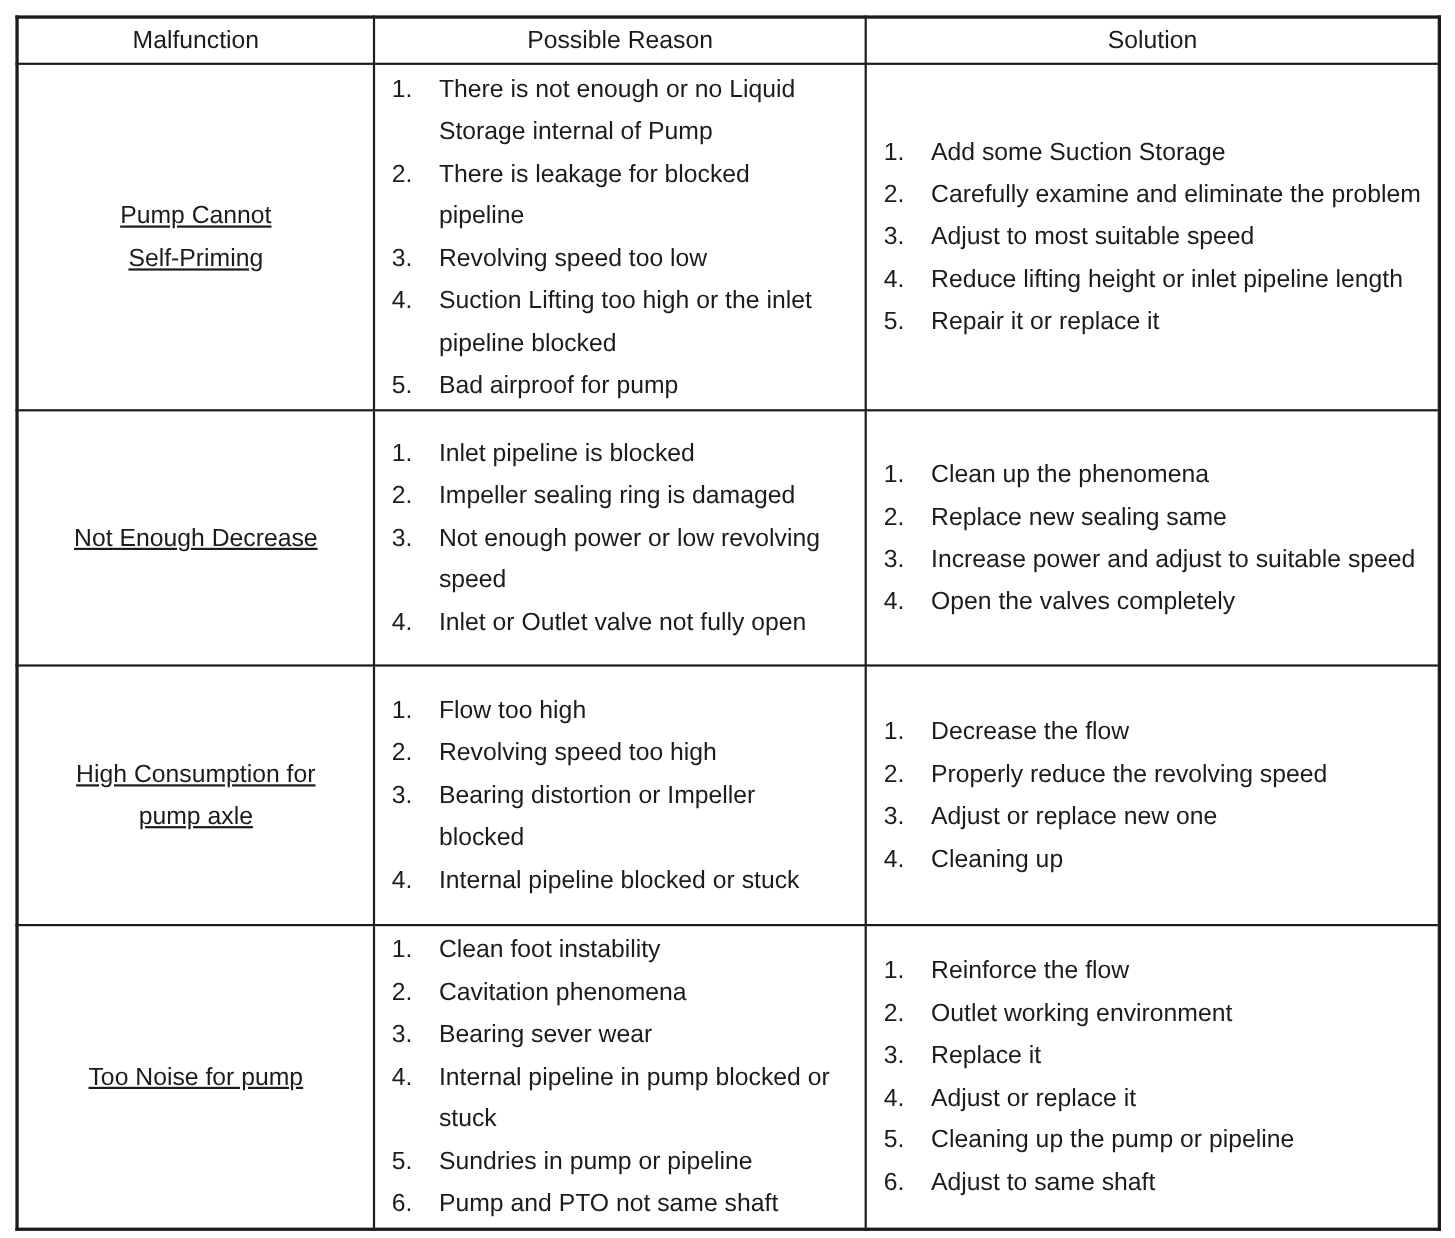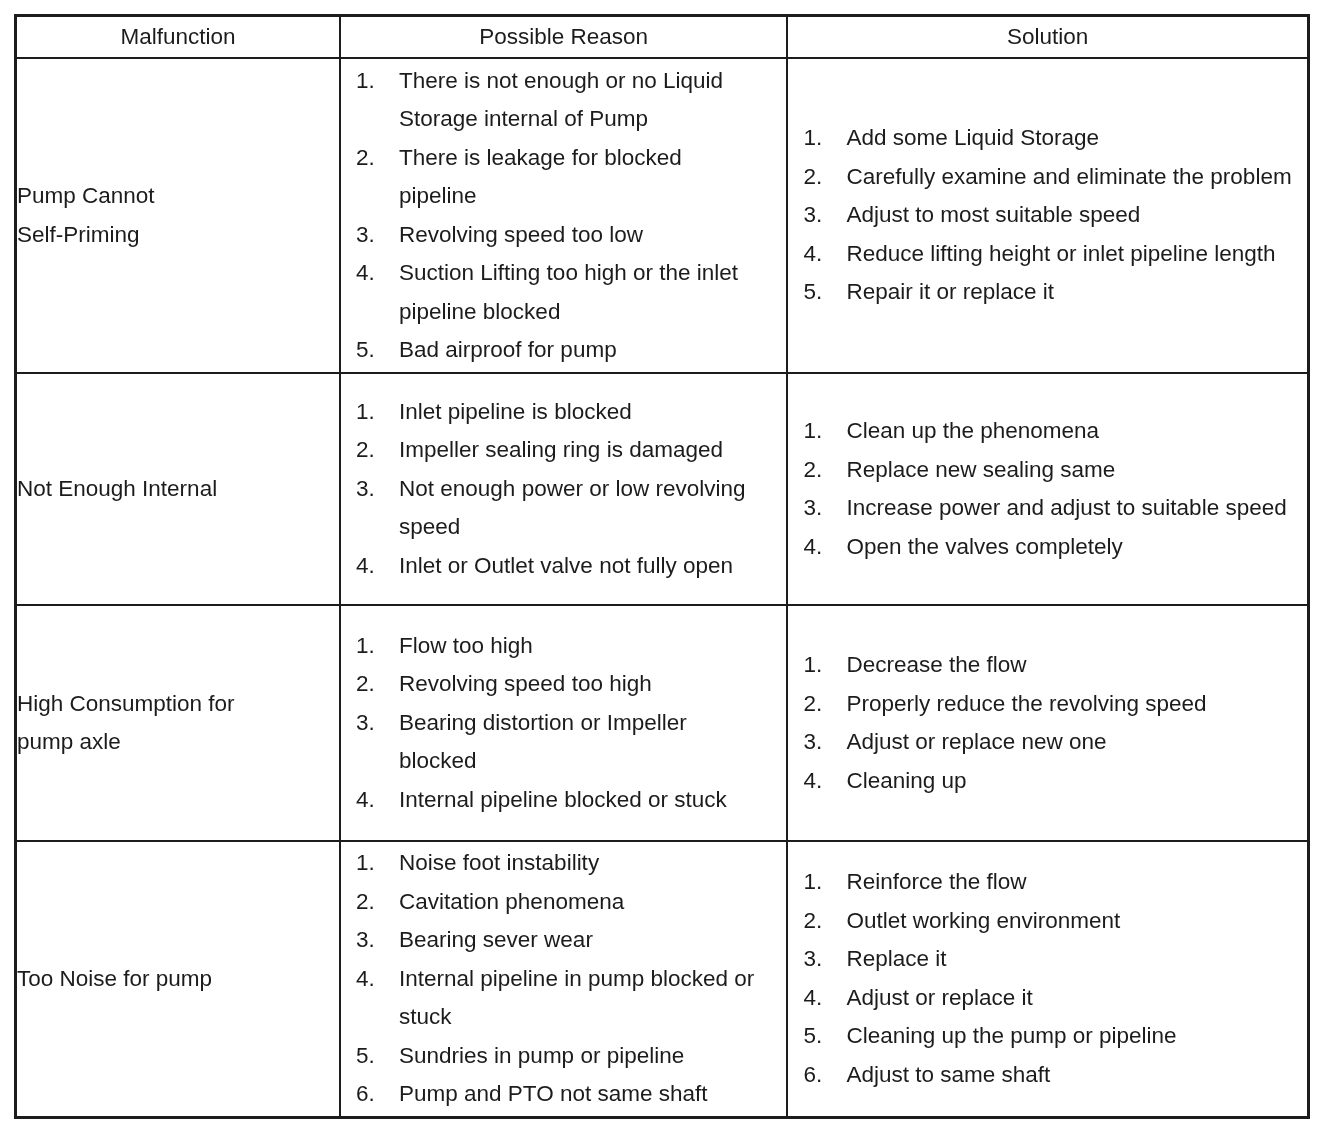--- a/index.html
+++ b/index.html
@@ -45,23 +45,24 @@
   .trouble td {
     vertical-align: middle;
     font-size: 22.5px;
     line-height: 38.5px;
   }
   tbody tr.r0 { height: 315px; }
   tbody tr.r1 { height: 232px; }
   tbody tr.r2 { height: 236px; }
   tbody tr.r3 { height: 269px; }
   .malf {
-    text-align: left;
+    text-align: center;
     white-space: pre-line;
     line-height: 38.5px;
+    text-decoration: underline;
   }
   .list {
     padding: 2px 10px 2px 15px;
   }
   .reason-cell .list { padding-right: 26px; }
   .solution-cell .list { padding-right: 10px; }
   .item {
     display: flex;
     align-items: flex-start;
   }
@@ -116,21 +117,21 @@
               <div class="item">
                 <span class="num">5.</span>
                 <span class="txt">Bad airproof for pump</span>
               </div>
             </div>
           </td>
           <td class="solution-cell">
             <div class="list">
               <div class="item">
                 <span class="num">1.</span>
-                <span class="txt">Add some Liquid Storage</span>
+                <span class="txt">Add some Suction Storage</span>
               </div>
               <div class="item">
                 <span class="num">2.</span>
                 <span class="txt">Carefully examine and eliminate the problem</span>
               </div>
               <div class="item">
                 <span class="num">3.</span>
                 <span class="txt">Adjust to most suitable speed</span>
               </div>
               <div class="item">
@@ -139,21 +140,21 @@
               </div>
               <div class="item">
                 <span class="num">5.</span>
                 <span class="txt">Repair it or replace it</span>
               </div>
             </div>
           </td>
         </tr>
         <tr class="r1">
           <td class="malf-cell">
-            <div class="malf">Not Enough Internal</div>
+            <div class="malf">Not Enough Decrease</div>
           </td>
           <td class="reason-cell">
             <div class="list">
               <div class="item">
                 <span class="num">1.</span>
                 <span class="txt">Inlet pipeline is blocked</span>
               </div>
               <div class="item">
                 <span class="num">2.</span>
                 <span class="txt">Impeller sealing ring is damaged</span>
@@ -236,21 +237,21 @@
           </td>
         </tr>
         <tr class="r3">
           <td class="malf-cell">
             <div class="malf">Too Noise for pump</div>
           </td>
           <td class="reason-cell">
             <div class="list">
               <div class="item">
                 <span class="num">1.</span>
-                <span class="txt">Noise foot instability</span>
+                <span class="txt">Clean foot instability</span>
               </div>
               <div class="item">
                 <span class="num">2.</span>
                 <span class="txt">Cavitation phenomena</span>
               </div>
               <div class="item">
                 <span class="num">3.</span>
                 <span class="txt">Bearing sever wear</span>
               </div>
               <div class="item">

